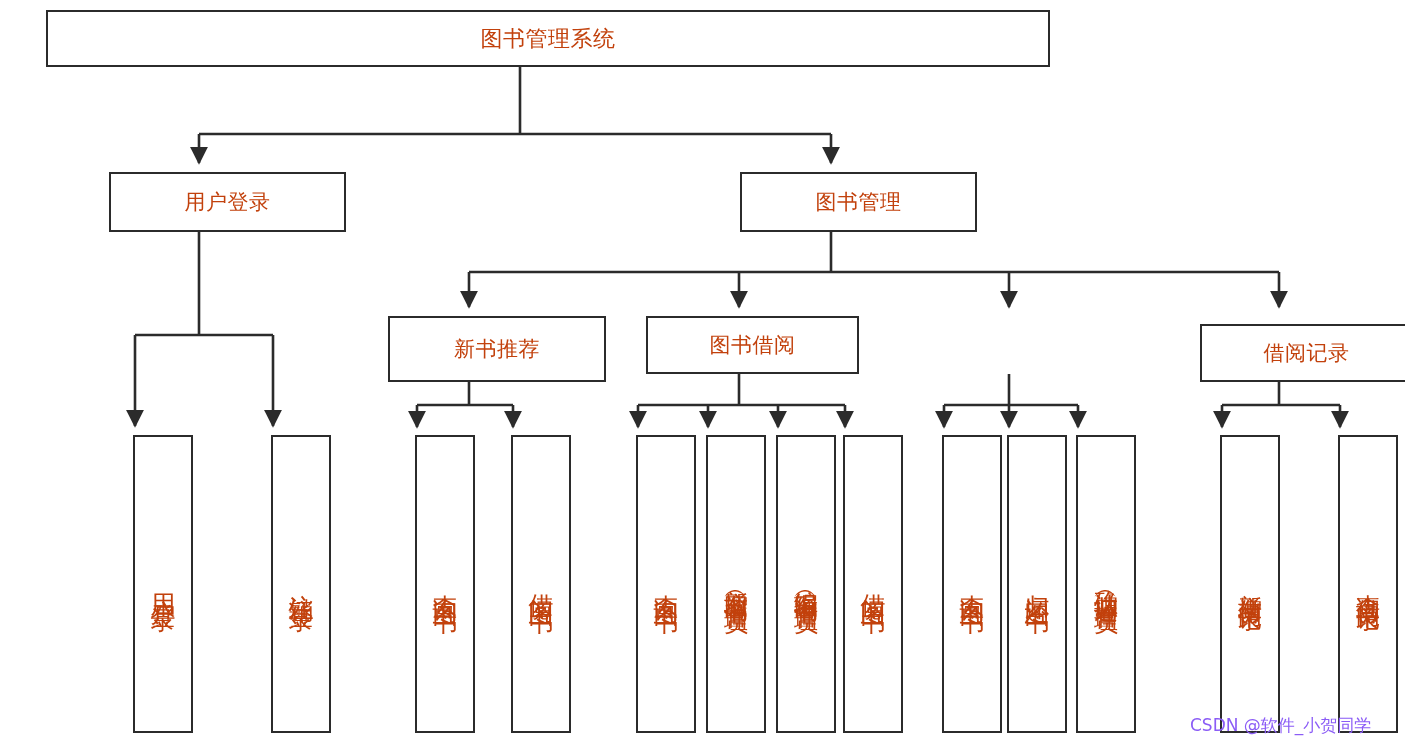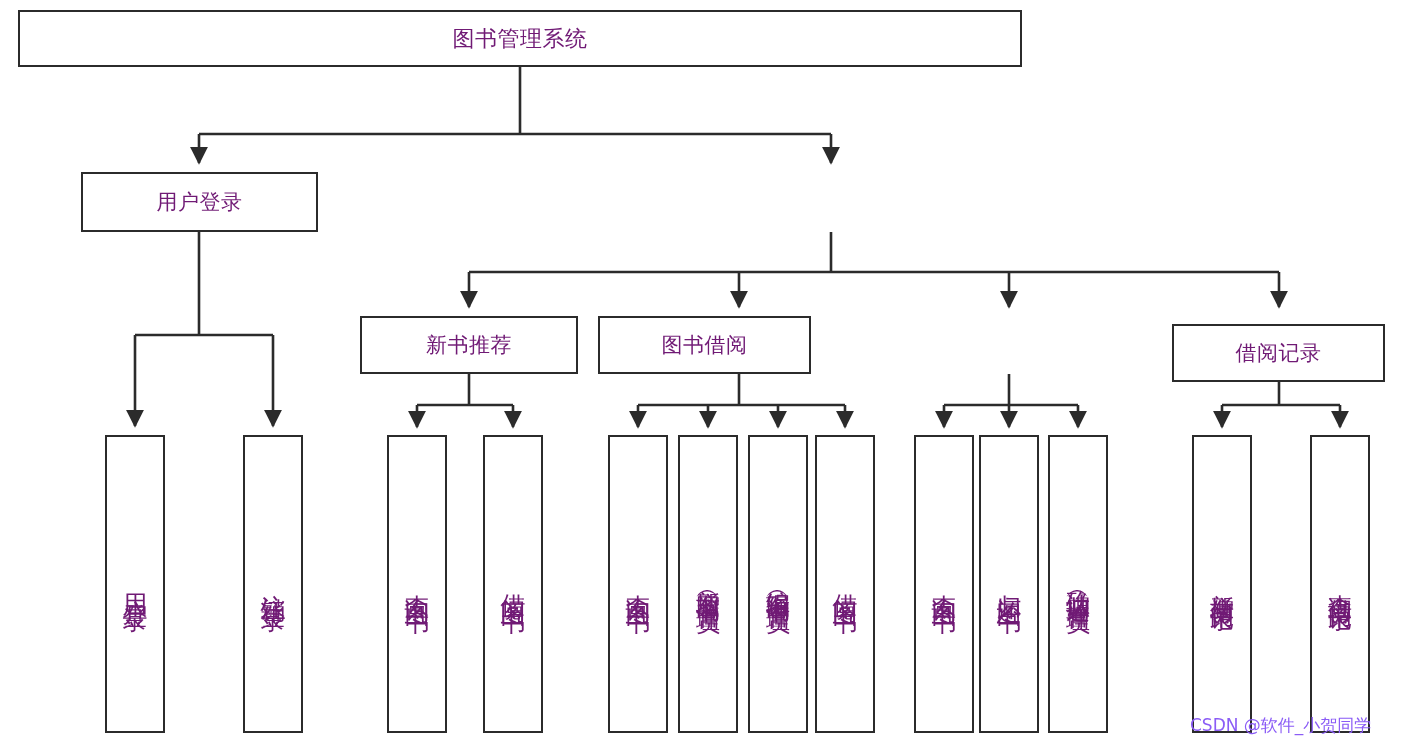--- a/index.html
+++ b/index.html
@@ -27,22 +27,23 @@
     pointer-events: none;
   }
   .node {
     position: absolute;
     box-sizing: border-box;
     background: #ffffff;
     border: 2.2px solid #2b2b2b;
     display: flex;
     align-items: center;
     justify-content: center;
-    color: #701a75;
+    color: #c2410c;
     z-index: 2;
+    margin-left: 28px;
   }
   .node .lbl {
     display: block;
     text-align: center;
     line-height: 1.18;
     letter-spacing: 0.5px;
   }
   
   .node.horiz .lbl {
     font-size: 21px;
@@ -134,25 +135,28 @@
     </g>
   </svg>
 
   <div class="node horiz root" style="left:18px; top:10px; width:1004px; height:57px;">
     <span class="lbl">图书管理系统</span>
   </div>
 
   <div class="node horiz" style="left:81px; top:172px; width:237px; height:60px;">
     <span class="lbl">用户登录</span>
   </div>
-
-  <div class="node horiz" style="left:360px; top:316px; width:218px; height:58px;">
+  <div class="node horiz" style="left:712px; top:172px; width:237px; height:60px;">
+    <span class="lbl">图书管理</span>
+  </div>
+
+  <div class="node horiz" style="left:360px; top:316px; width:218px; height:66px;">
     <span class="lbl">新书推荐</span>
   </div>
-  <div class="node horiz" style="left:598px; top:316px; width:213px; height:58px;">
+  <div class="node horiz" style="left:618px; top:316px; width:213px; height:58px;">
     <span class="lbl">图书借阅</span>
   </div>
   <div class="node horiz" style="left:1172px; top:324px; width:213px; height:58px;">
     <span class="lbl">借阅记录</span>
   </div>
 
   <div class="node vert" style="left:105px; top:435px; width:60px; height:298px;">
     <span class="lbl">用户登录</span>
   </div>
   <div class="node vert" style="left:243px; top:435px; width:60px; height:298px;">

